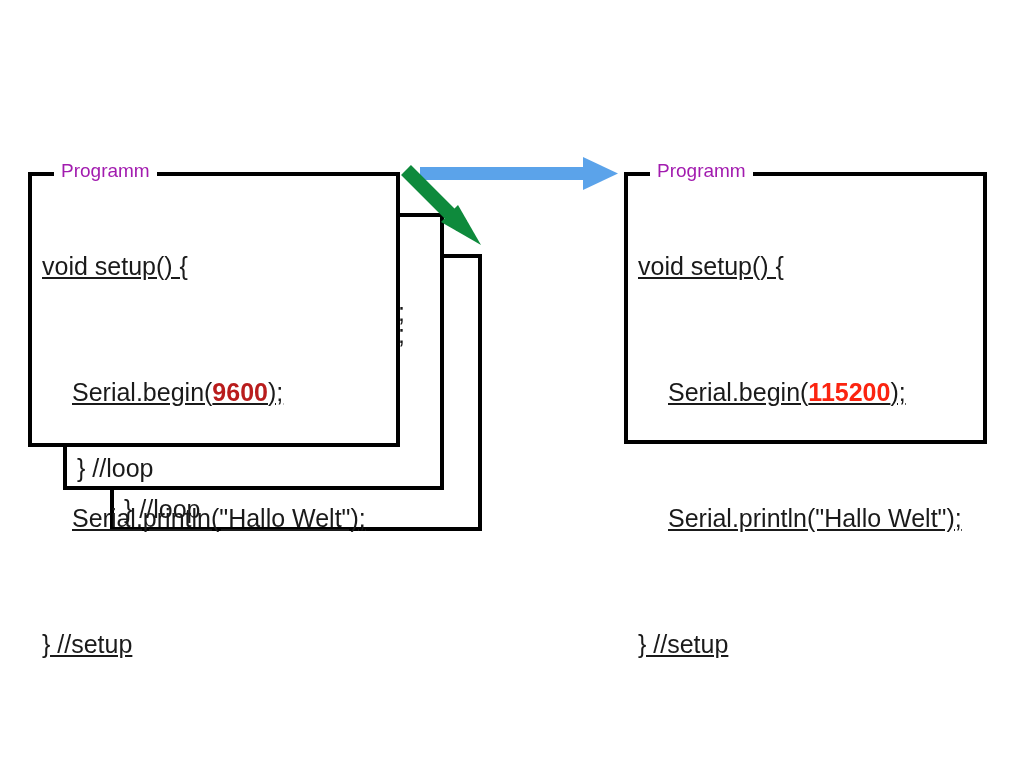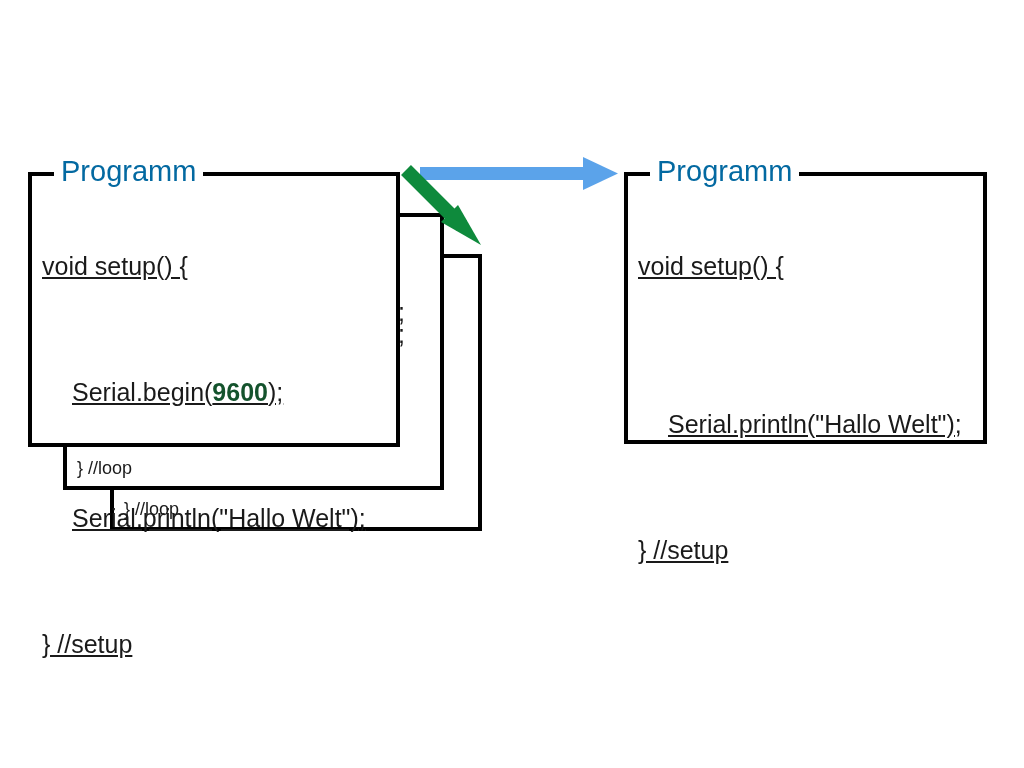--- a/index.html
+++ b/index.html
@@ -19,44 +19,44 @@
     box-sizing:border-box;
     background:#ffffff;
     border:4px solid #000000;
   }
   .legend{
     position:absolute;
     top:-19px;
     left:22px;
     background:#ffffff;
     padding:0 7px;
-    font-size:29px;
+    font-size:19px;
     line-height:28px;
-    color:#0369a1;
+    color:#a21caf;
     white-space:nowrap;
   }
   .code{
     position:absolute;
     left:10px;
     top:12px;
     font-size:25px;
     line-height:31.5px;
     color:#1a1a1a;
     white-space:pre;
   }
   .code .ln{display:block;height:31.5px;text-decoration:underline;}
   .code .blank{display:block;height:31.5px;}
   .ind{padding-left:30px;}
-  .num-green{color:#14532d;font-weight:bold;}
+  .num-green{color:#b91c1c;font-weight:bold;}
   .num-red{color:#fb2410;font-weight:bold;}
 
   
   .tail{
     position:absolute;
-    font-size:18px;
+    font-size:25px;
     line-height:31.5px;
     color:#1a1a1a;
     white-space:pre;
   }
   .frag{
     position:absolute;
     font-size:25px;
     line-height:31.5px;
     color:#1a1a1a;
     white-space:pre;
@@ -106,20 +106,21 @@
     </div>
   </div>
 
   <div class="progbox" style="left:624px;top:172px;width:363px;height:272px;z-index:3;">
 
     <span class="legend">Programm</span>
 
     <div class="code">
       <span class="ln">void setup() {</span>
 
+      <span class="ln ind"><span>Serial.begin(</span><span class="num-red">115200</span><span>);</span></span>
 
       <span class="ln ind">Serial.println("Hallo Welt");</span>
 
       <span class="ln">} //setup</span>
 
       <span class="blank"></span>
 
       
 
       

